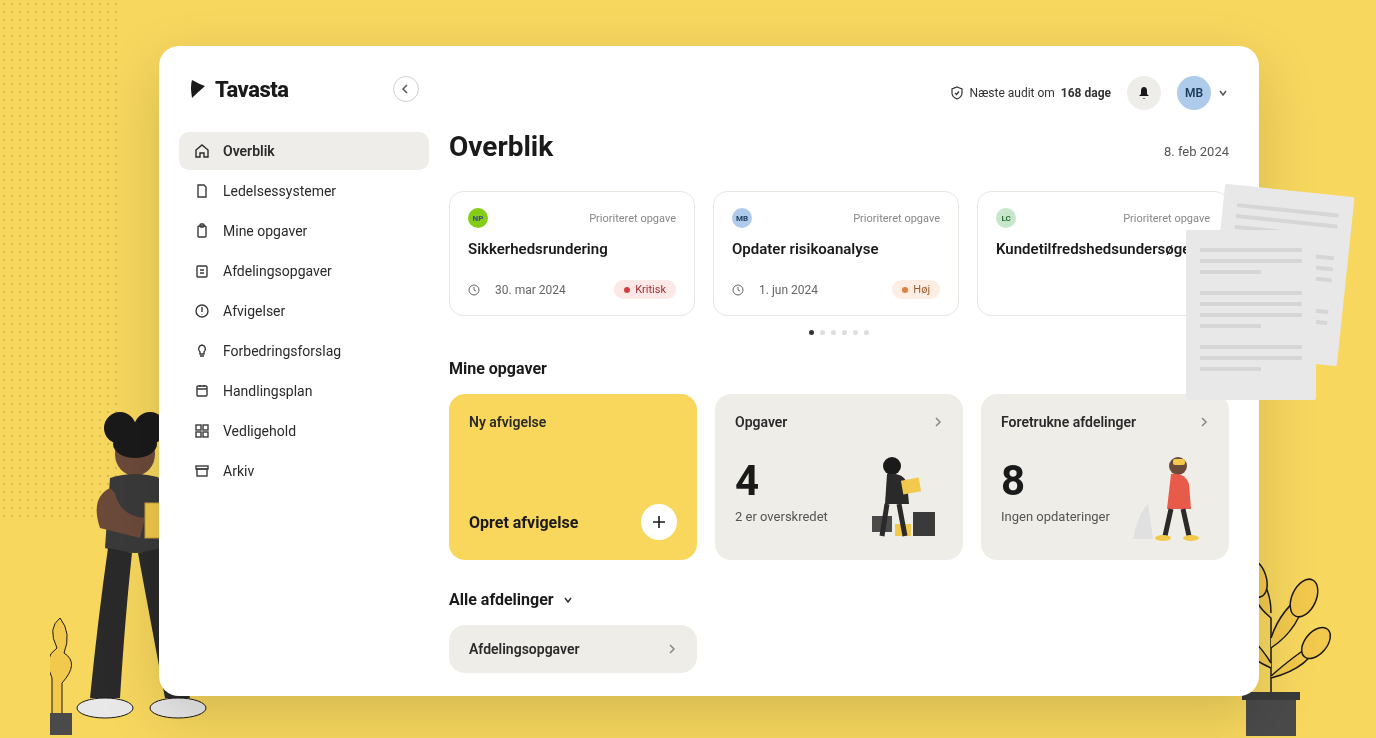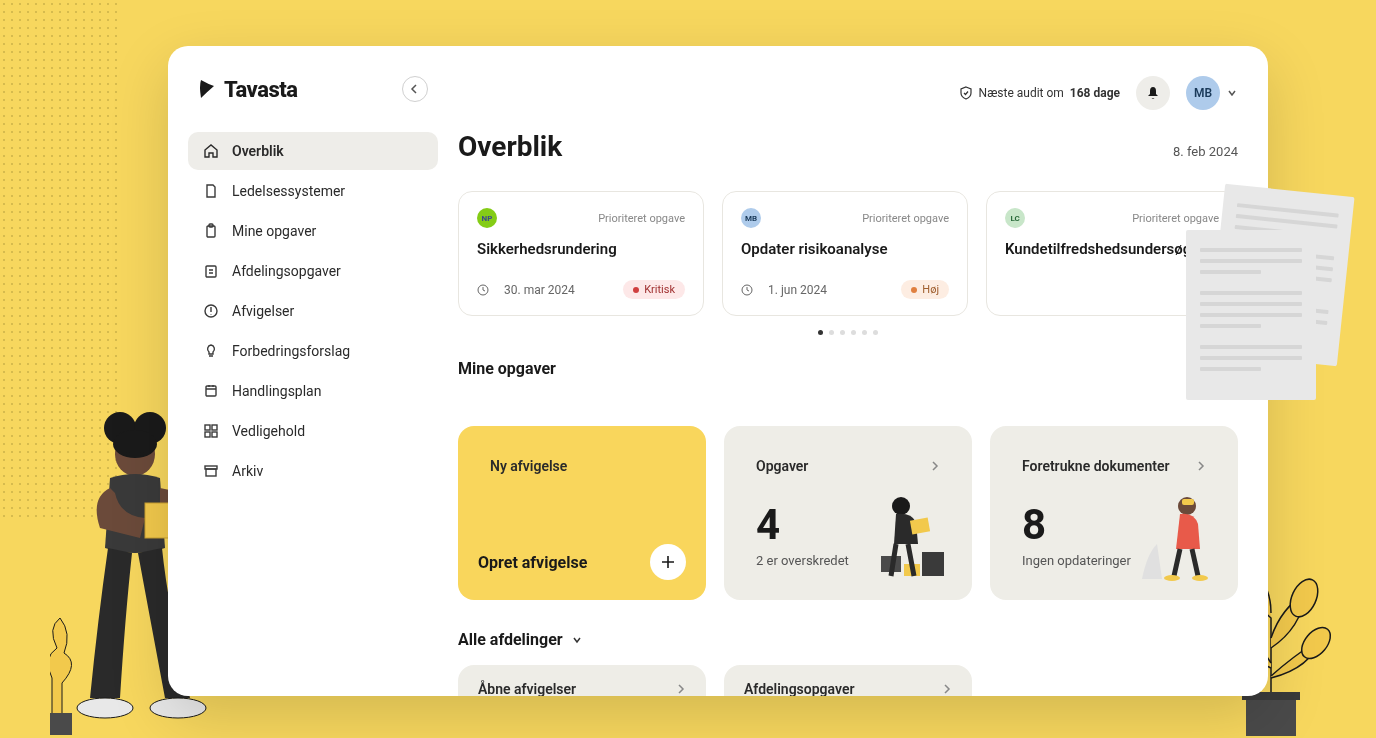--- a/index.html
+++ b/index.html
@@ -22,21 +22,21 @@
   left: 0;
   width: 120px;
   height: 520px;
   background-image: radial-gradient(circle, #8a7a2a 1px, transparent 1px);
   background-size: 8px 8px;
   opacity: 0.3;
 }
 .app-window {
   position: absolute;
   top: 46px;
-  left: 168px;
+  left: 159px;
   width: 1100px;
   height: 650px;
   background: #fff;
   border-radius: 20px;
   box-shadow: 0 20px 60px rgba(0,0,0,0.15);
   display: flex;
   overflow: hidden;
 }
 
 .sidebar {
@@ -264,24 +264,23 @@
 }
 
 .tiles {
   display: flex;
   gap: 18px;
   padding-bottom: 30px;
 }
 .tile {
   flex: 1;
   border-radius: 16px;
-  padding: 32px;
+  padding: 20px;
   position: relative;
   min-height: 166px;
-  margin-top: 32px;
 }
 .tile.yellow { background: #F9D65C; }
 .tile.beige { background: #EEEDE7; }
 .tile-label {
   font-size: 14px;
   font-weight: 600;
   color: #2a2a2a;
 }
 .tile-header {
   display: flex;
@@ -671,21 +670,21 @@
             <rect x="15" y="62" width="20" height="16" fill="#4a4a4a"></rect>
             <rect x="38" y="70" width="16" height="12" fill="#F2C94C"></rect>
             <rect x="56" y="58" width="22" height="24" fill="#3a3a3a"></rect>
             <path d="M30 50 L25 82 M42 50 L48 82" stroke="#2a2a2a" stroke-width="5"></path>
           </svg>
         </div>
       </div>
 
       <div class="tile beige">
         <div class="tile-header">
-          <div class="tile-label">Foretrukne dokumenter</div>
+          <div class="tile-label">Foretrukne afdelinger</div>
           <svg class="chev" width="10" height="12" viewBox="0 0 10 12">
               <path d="M3 2 L7 6 L3 10" stroke="#888" stroke-width="1.5" fill="none"></path>
             </svg>
         </div>
         <div class="tile-big">8</div>
         <div class="tile-sub">Ingen opdateringer</div>
         <div class="tile-illus">
           <svg viewBox="0 0 90 90" width="90" height="90">
             <path d="M10 85 Q15 60 25 50 L30 85 Z" fill="#e0e0e0"></path>
             <circle cx="55" cy="12" r="9" fill="#6b4a3a"></circle>
@@ -700,26 +699,20 @@
     </div>
 
     <h2 class="section-title drop">
       <span>Alle afdelinger</span>
       <svg width="12" height="12" viewBox="0 0 12 12">
           <path d="M3 4 L6 8 L9 4" stroke="#333" stroke-width="1.5" fill="none"></path>
         </svg>
     </h2>
 
     <div class="bottom-tiles">
-      <div class="btile" style="width: calc((100% - 36px)/3);">
-        <span>Åbne afvigelser</span>
-        <svg class="chev" width="10" height="12" viewBox="0 0 10 12">
-            <path d="M3 2 L7 6 L3 10" stroke="#888" stroke-width="1.5" fill="none"></path>
-          </svg>
-      </div>
       <div class="btile" style="width: calc((100% - 36px)/3);">
         <span>Afdelingsopgaver</span>
         <svg class="chev" width="10" height="12" viewBox="0 0 10 12">
             <path d="M3 2 L7 6 L3 10" stroke="#888" stroke-width="1.5" fill="none"></path>
           </svg>
       </div>
     </div>
 
   </main>
 </div>

